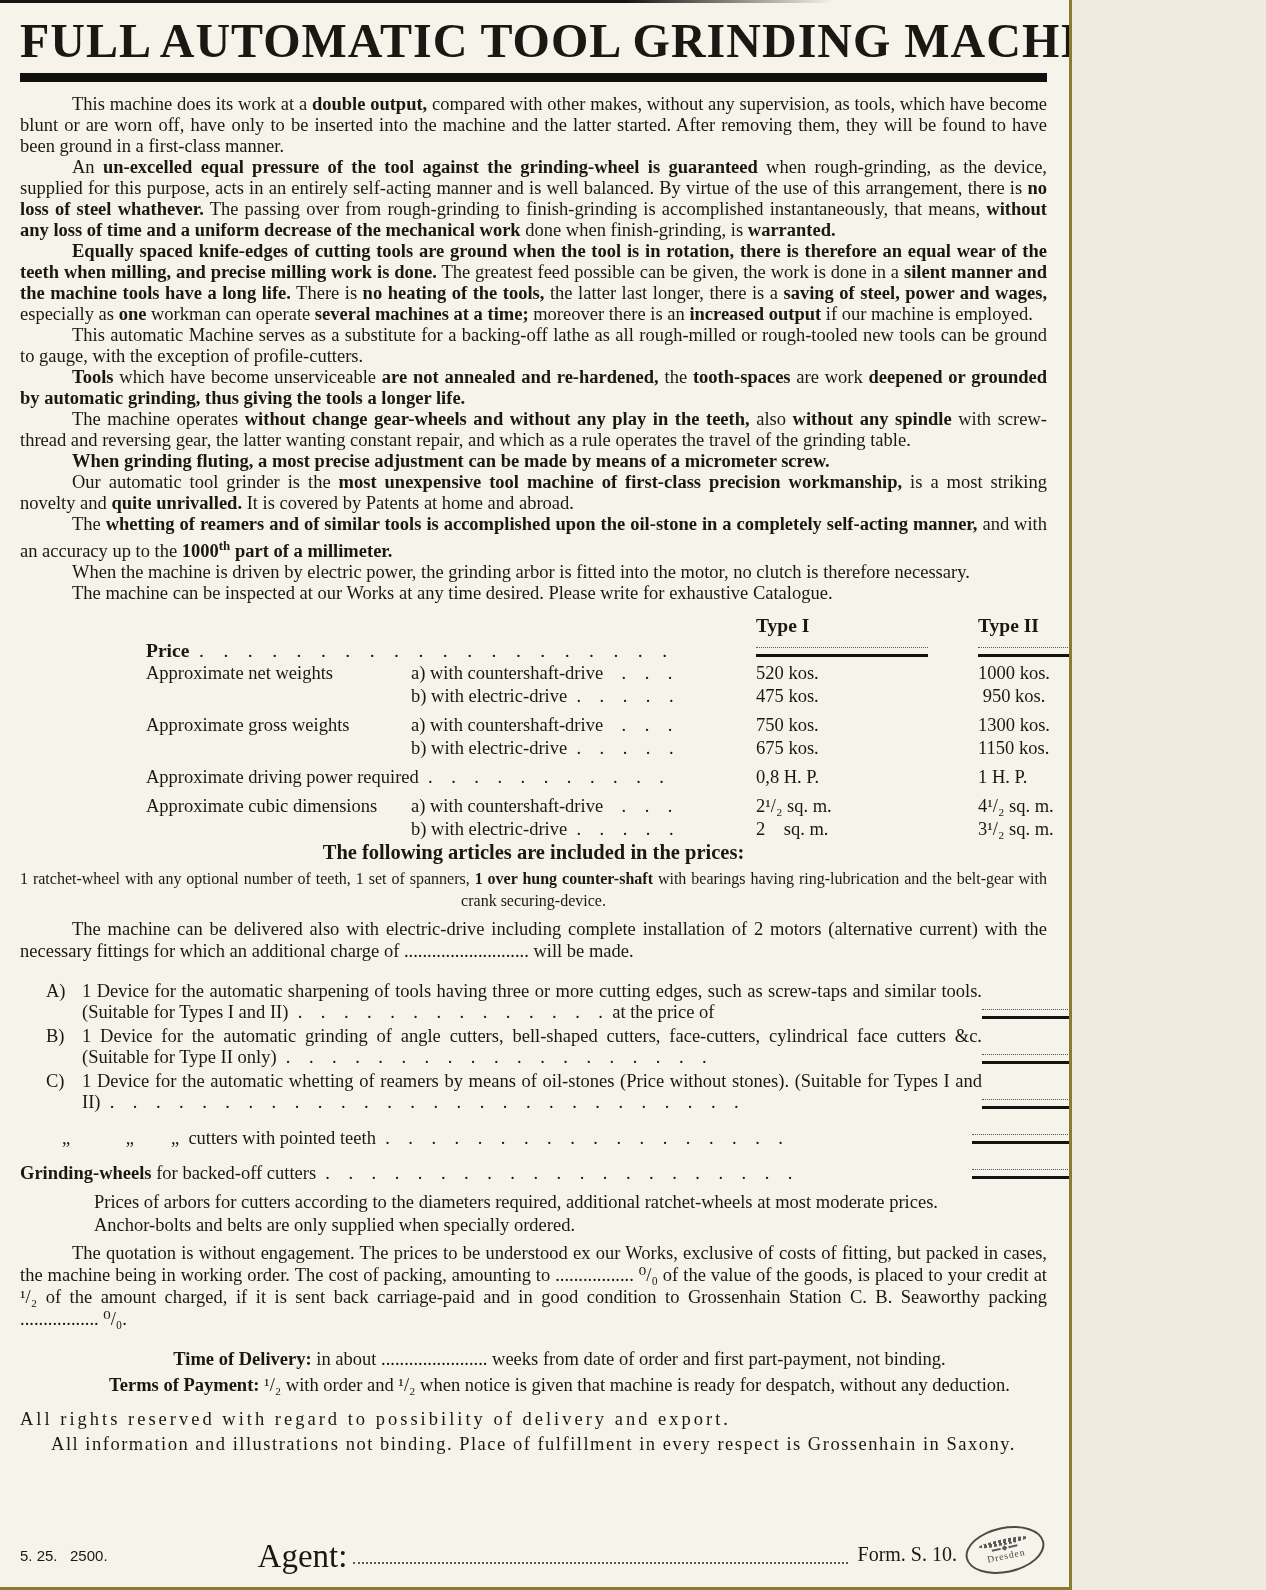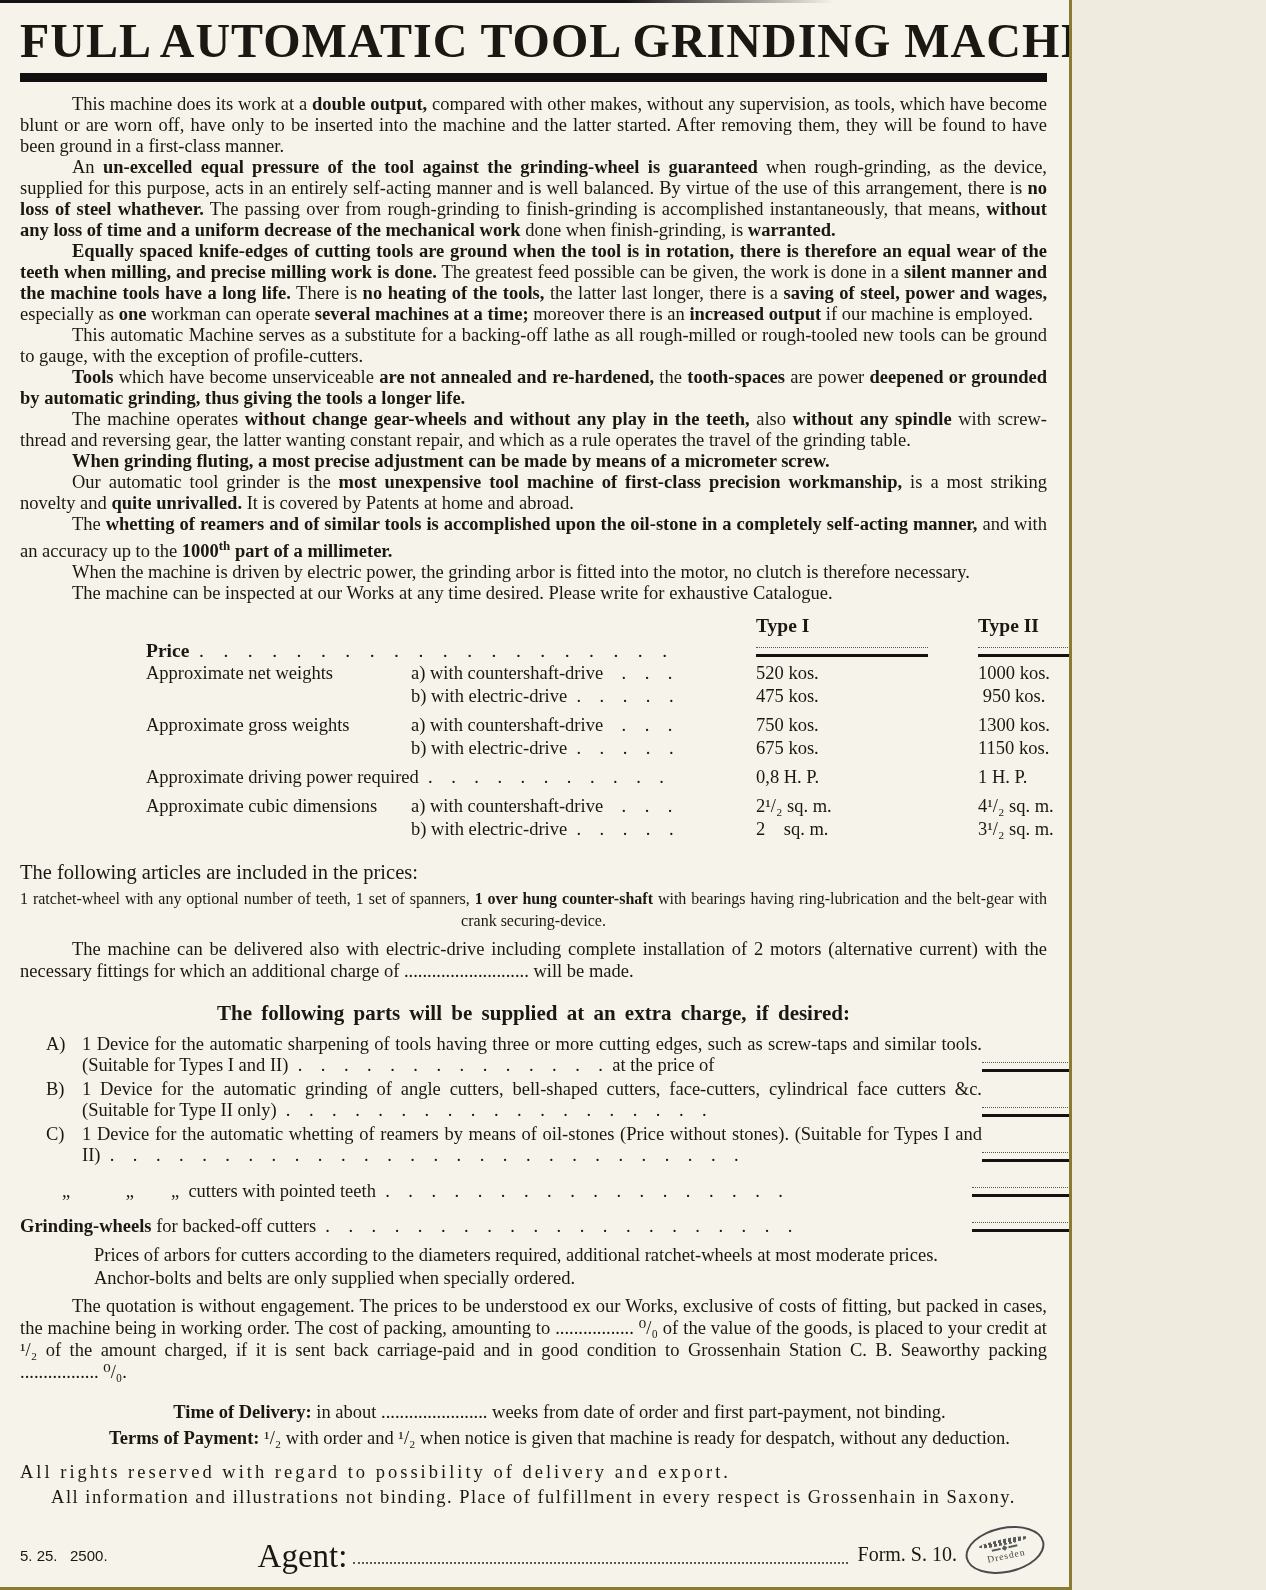--- a/index.html
+++ b/index.html
@@ -35,21 +35,21 @@
   
   .price-table { margin:10px 0 0 126px; font-size:18.5px; }
   .pt-row { display:grid; grid-template-columns:265px 345px 222px 1fr; line-height:23px; align-items:baseline; }
   .pt-row.gap { margin-top:6px; }
   .pthead { font-weight:bold; font-size:19.5px; }
   .v1, .v2 { white-space:pre; }
   .pt-pricecell { grid-column:1 / span 2; font-size:19.5px; }
   .powlab { grid-column:1 / span 2; }
   .fill { width:172px; height:6px; border-top:1px dotted #555; border-bottom:3.5px solid #131313; margin-top:10px; }
 
-  .h-bold { font-weight:normal; font-size:20.5px; margin:20px 0 4px; }
+  .h-bold { text-align:center; font-weight:bold; font-size:20.5px; margin:0 0 4px; }
   .h-reg  { text-align:center; font-size:21px; margin:16px 0 8px; word-spacing:4px; }
   .articles-par { margin:0; font-size:16px; line-height:22px; text-align:justify; text-align-last:center; }
   .delivery { margin-top:6px; font-size:18.5px; line-height:22px; text-align:justify; text-indent:52px; }
 
   .extra-item { display:flex; margin:2px 0 0 26px; font-size:18.5px; }
   .extra-item .marker { width:36px; flex:none; }
   .extra-item .itext { width:900px; flex:none; text-align:justify; line-height:21.5px; }
   .fill-wrap { flex:1; display:flex; align-items:flex-end; justify-content:flex-end; padding-bottom:5px; }
   .fill2 { width:248px; height:6px; border-top:1px dotted #555; border-bottom:3.5px solid #131313; }
 
@@ -90,21 +90,21 @@
   <div class="top-edge"></div>
 
   <h1 class="title">FULL AUTOMATIC TOOL GRINDING MACHINE</h1>
   <div class="title-rule"></div>
 
   <div class="body-text">
     <p class="para"><span>This machine does its work at a </span><span class="bold">double output,</span><span> compared with other makes, without any supervision, as tools, which have become blunt or are worn off, have only to be inserted into the machine and the latter started.  After removing them, they will be found to have been ground in a first-class manner.</span></p>
     <p class="para"><span>An </span><span class="bold">un-excelled equal pressure of the tool against the grinding-wheel is guaranteed</span><span> when rough-grinding, as the device, supplied for this purpose, acts in an entirely self-acting manner and is well balanced.  By virtue of the use of this arrangement, there is </span><span class="bold">no loss of steel whathever.</span><span>  The passing over from rough-grinding to finish-grinding is accomplished instantaneously, that means, </span><span class="bold">without any loss of time and a uniform decrease of the mechanical work</span><span> done when finish-grinding, is </span><span class="bold">warranted.</span></p>
     <p class="para"><span class="bold">Equally spaced knife-edges of cutting tools are ground when the tool is in rotation, there is therefore an equal wear of the teeth when milling, and precise milling work is done.</span><span>  The greatest feed possible can be given, the work is done in a </span><span class="bold">silent manner and the machine tools have a long life.</span><span>  There is </span><span class="bold">no heating of the tools,</span><span> the latter last longer, there is a </span><span class="bold">saving of steel, power and wages,</span><span> especially as </span><span class="bold">one</span><span> workman can operate </span><span class="bold">several machines at a time;</span><span> moreover there is an </span><span class="bold">increased output</span><span> if our machine is employed.</span></p>
     <p class="para"><span>This automatic Machine serves as a substitute for a backing-off lathe as all rough-milled or rough-tooled new tools can be ground to gauge, with the exception of profile-cutters.</span></p>
-    <p class="para"><span class="bold">Tools</span><span> which have become unserviceable </span><span class="bold">are not annealed and re-hardened,</span><span> the </span><span class="bold">tooth-spaces</span><span> are power </span><span class="bold">deepened or grounded by automatic grinding, thus giving the tools a longer life.</span></p>
+    <p class="para"><span class="bold">Tools</span><span> which have become unserviceable </span><span class="bold">are not annealed and re-hardened,</span><span> the </span><span class="bold">tooth-spaces</span><span> are work </span><span class="bold">deepened or grounded by automatic grinding, thus giving the tools a longer life.</span></p>
     <p class="para"><span>The machine operates </span><span class="bold">without change gear-wheels and without any play in the teeth,</span><span> also </span><span class="bold">without any spindle</span><span> with screw-thread and reversing gear, the latter wanting constant repair, and which as a rule operates the travel of the grinding table.</span></p>
     <p class="para"><span class="bold">When grinding fluting, a most precise adjustment can be made by means of a micrometer screw.</span></p>
     <p class="para"><span>Our automatic tool grinder is the </span><span class="bold">most unexpensive tool machine of first-class precision workmanship,</span><span> is a most striking novelty and </span><span class="bold">quite unrivalled.</span><span>  It is covered by Patents at home and abroad.</span></p>
     <p class="para"><span>The </span><span class="bold">whetting of reamers and of similar tools is accomplished upon the oil-stone in a completely self-acting manner,</span><span> and with an accuracy up to the </span><span class="bold">1000</span><sup class="bold">th</sup><span class="bold"> part of a millimeter.</span></p>
     <p class="para"><span>When the machine is driven by electric power, the grinding arbor is fitted into the motor, no clutch is therefore necessary.</span></p>
     <p class="para"><span>The machine can be inspected at our Works at any time desired.  Please write for exhaustive Catalogue.</span></p>
   </div>
 
   <div class="price-table">
     <div class="pt-row">
@@ -158,21 +158,20 @@
       <div>b) with electric-drive .  .  .  .  .</div>
       <div class="v1">2    sq. m.</div>
       <div class="v2">3¹/₂ sq. m.</div>
     </div>
   </div>
 
   <h2 class="h-bold">The following articles are included in the prices:</h2>
   <p class="articles-par"><span>1 ratchet-wheel with any optional number of teeth, 1 set of spanners, </span><span class="bold">1 over hung counter-shaft</span><span> with bearings having ring-lubrication and the belt-gear with crank securing-device.</span></p>
   <p class="delivery"><span>The machine can be delivered also with electric-drive including complete installation of 2 motors (alternative current) with the necessary fittings for which an additional charge of ........................... will be made.</span></p>
 
-  <h2 class="h-reg">The following parts will be supplied at an extra charge, if desired:</h2>
 
   <div class="extra-item">
     <div class="marker">A)</div>
     <div class="itext">1 Device for the automatic sharpening of tools having three or more cutting edges, such as screw-taps and similar tools.  (Suitable for Types I and II) . . . . . . . . . . . . . . at the price of</div>
     <div class="fill-wrap">
         <div class="fill2"></div>
       </div>
   </div>
   <div class="extra-item">
     <div class="marker">B)</div>

